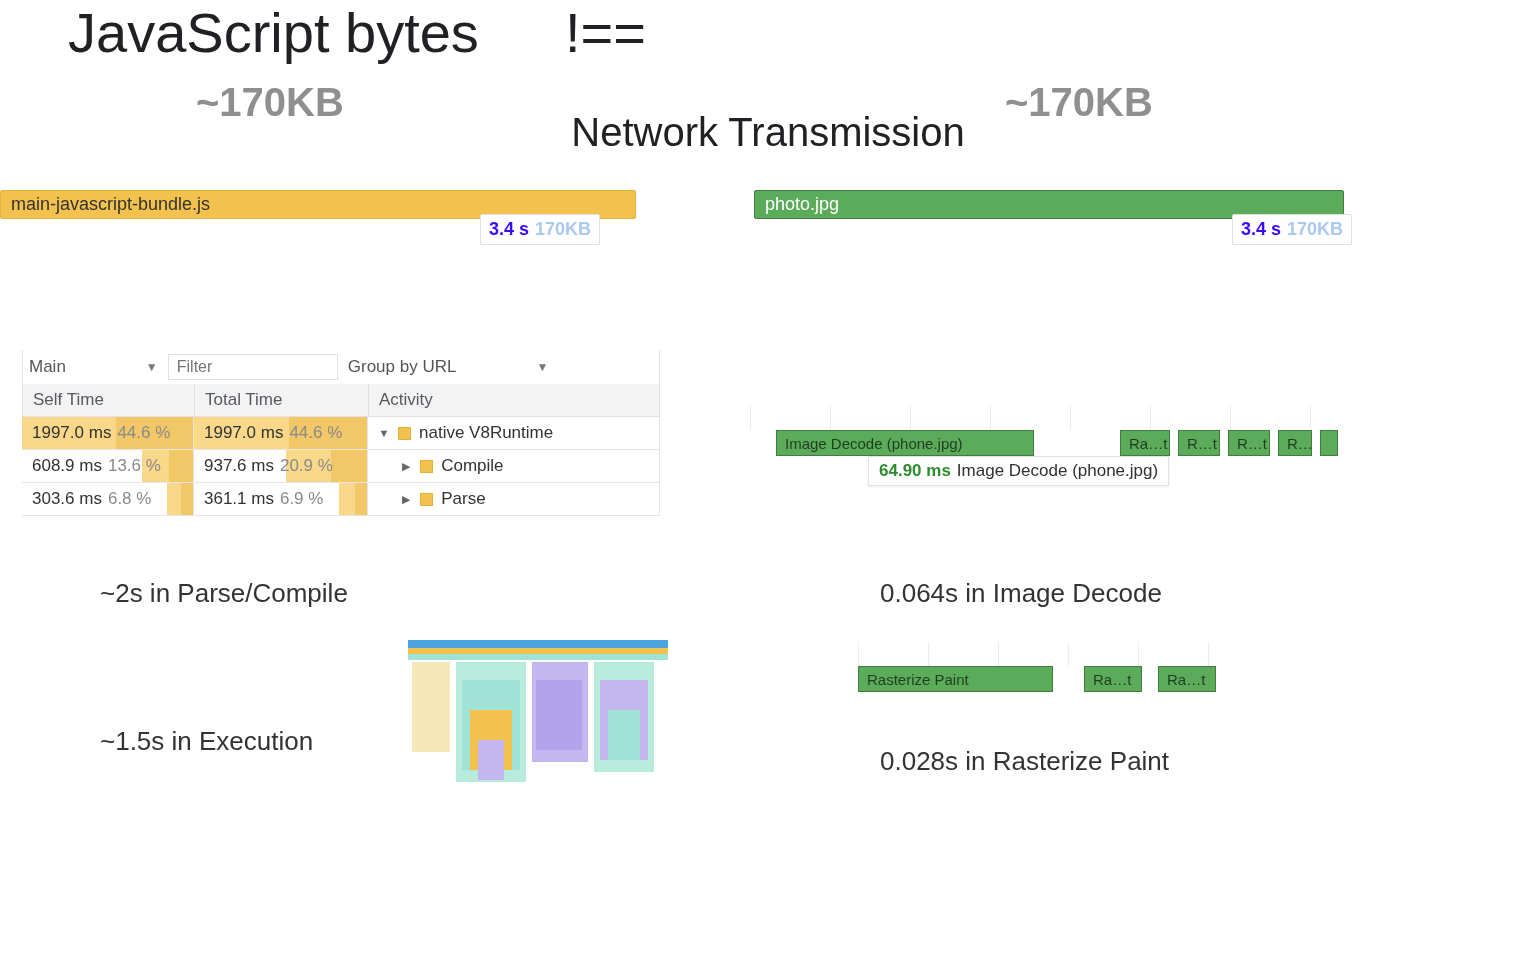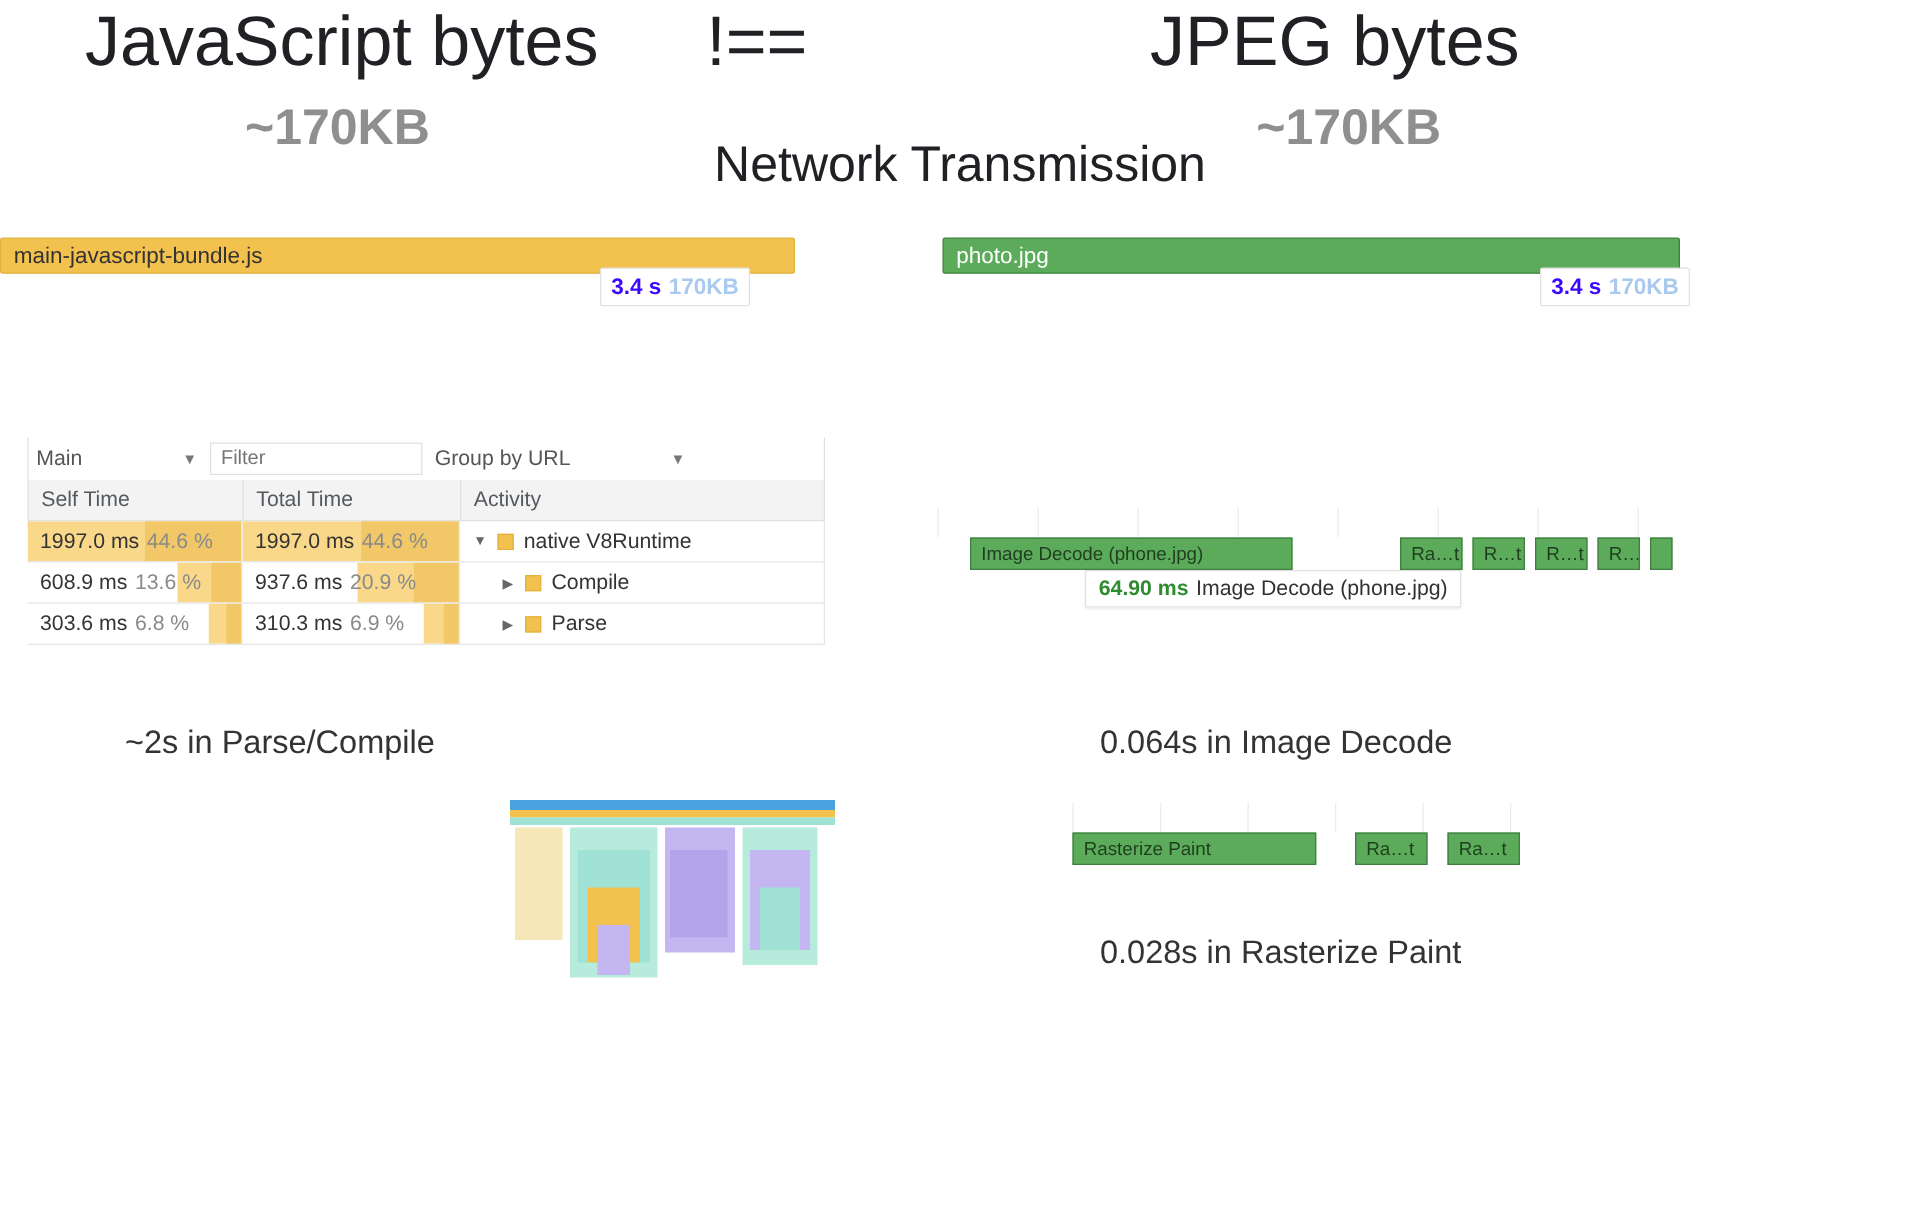--- a/index.html
+++ b/index.html
@@ -100,21 +100,20 @@
   .flame svg{width:100%;height:100%}
   
   .footer{position:absolute;left:50px;bottom:12px;font-size:18px;color:#b9bdc1}
 </style>
 </head>
 <body>
 
 <div class="wrap">
   <div class="h-js">JavaScript bytes</div>
   <div class="h-neq">!==</div>
-  <div class="h-jpg">JPEG bytes</div>
   <div class="size-js">~170KB</div>
   <div class="size-jpg">~170KB</div>
   <div class="sec-heading sec-net">Network Transmission</div>
 
   <div class="net-bar net-js">
     <span>main-javascript-bundle.js</span>
   </div>
   <div class="net-badge badge-js">
     <span class="t">3.4 s</span><span class="s">170KB</span>
   </div>
@@ -157,21 +156,21 @@
         </div>
         <div class="trow">
           <div class="cell"><div class="bar-ms" style="width:30%"></div><div class="bar-pct" style="width:14%"></div><span class="ms">608.9 ms</span><span class="pct">13.6 %</span></div>
           <div class="cell"><div class="bar-ms" style="width:47%"></div><div class="bar-pct" style="width:21%"></div><span class="ms">937.6 ms</span><span class="pct">20.9 %</span></div>
           <div class="cell">
             <div class="act">&nbsp;&nbsp;&nbsp;<span class="tri2">▶</span><span class="sq"></span><span>Compile</span></div>
           </div>
         </div>
         <div class="trow">
           <div class="cell"><div class="bar-ms" style="width:15%"></div><div class="bar-pct" style="width:7%"></div><span class="ms">303.6 ms</span><span class="pct">6.8 %</span></div>
-          <div class="cell"><div class="bar-ms" style="width:16%"></div><div class="bar-pct" style="width:7%"></div><span class="ms">310.3 ms</span><span class="pct">6.9 %</span></div>
+          <div class="cell"><div class="bar-ms" style="width:16%"></div><div class="bar-pct" style="width:7%"></div><span class="ms">361.1 ms</span><span class="pct">6.9 %</span></div>
           <div class="cell">
             <div class="act">&nbsp;&nbsp;&nbsp;<span class="tri2">▶</span><span class="sq"></span><span>Parse</span></div>
           </div>
         </div>
       </div>
   </div>
 
   <div class="tl">
     <div class="ruler">
       <div class="tick" style="left:0"></div>
@@ -206,20 +205,21 @@
         <div class="tick" style="left:350px"></div>
     </div>
     <div id="tl2-segs">
         <div class="seg2" style="left: 0px; width: 195px;">Rasterize Paint</div>
         <div class="seg2" style="left: 226px; width: 58px;">Ra…t</div>
         <div class="seg2" style="left: 300px; width: 58px;">Ra…t</div>
       </div>
   </div>
 
   <div class="sum sum-js1">~2s in Parse/Compile</div>
+  <div class="sum sum-js2">~1.5s in Execution</div>
   <div class="sum sum-img1">0.064s in Image Decode</div>
   <div class="sum sum-img2">0.028s in Rasterize Paint</div>
 
   <div class="flame">
     <svg viewBox="0 0 260 160" preserveAspectRatio="none">
       <rect x="0" y="0" width="260" height="8" fill="#4aa3df"></rect>
       <rect x="0" y="8" width="260" height="6" fill="#f2c14e"></rect>
       <rect x="0" y="14" width="260" height="6" fill="#a0e3d6"></rect>
       <g>
         <rect x="4" y="22" width="38" height="90" fill="#f6e7b8"></rect>

